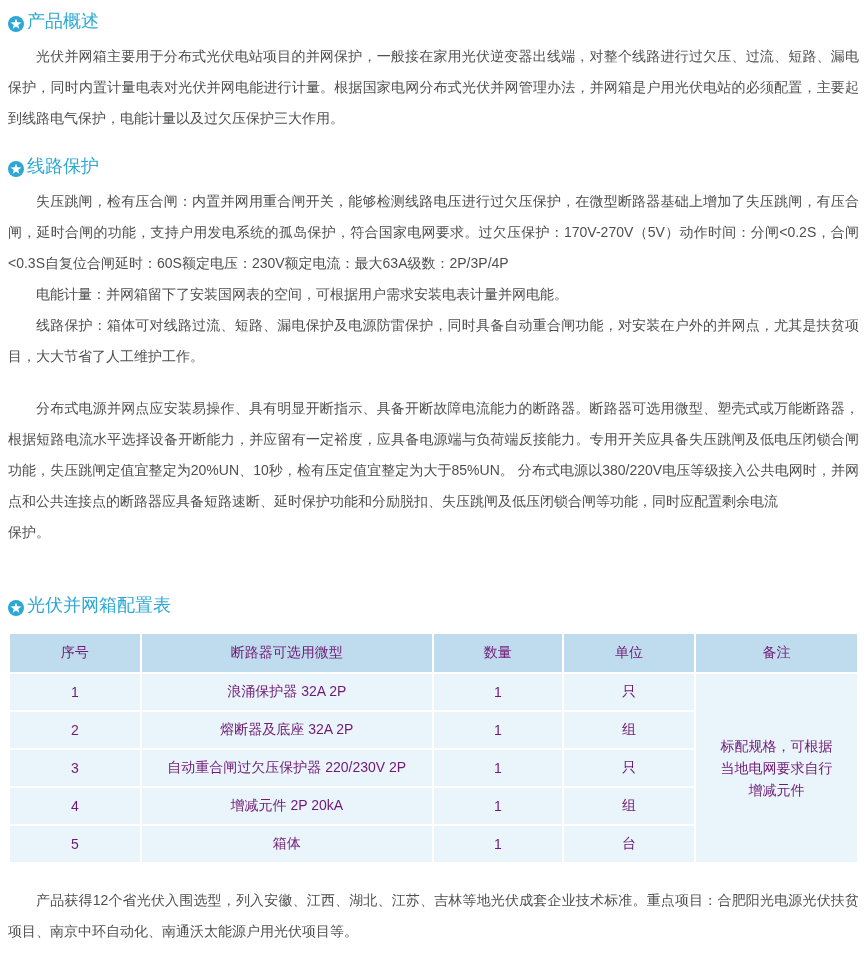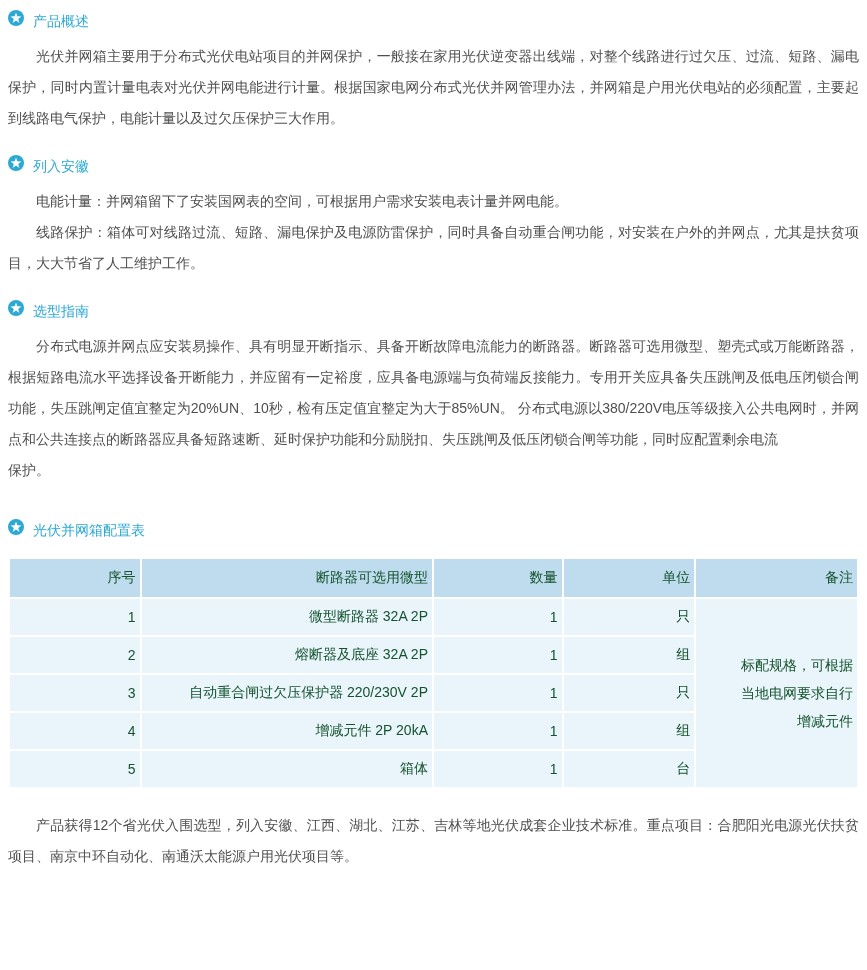--- a/index.html
+++ b/index.html
@@ -11,61 +11,61 @@
   *{box-sizing:border-box;}
   html,body{margin:0;padding:0;background:#fff;}
   body{
     width:867px;min-height:970px;
     font-family:"Liberation Sans","DejaVu Sans",sans-serif;
     color:var(--body-text);
   }
   .page{padding:10px 8px 8px 8px;}
   .sec{margin-bottom:21px;}
   .sec-title{
-    display:flex;align-items:flex-start;gap:9px;
+    display:flex;align-items:flex-end;gap:3px;
     margin:0 0 9px 0;
     color:var(--accent);
-    font-size:14px;font-weight:400;line-height:22px;
+    font-size:18px;font-weight:400;line-height:22px;
   }
   .badge{width:16px;height:16px;flex:0 0 auto;color:var(--accent);display:block;}
   .para{
     margin:0;
     font-size:14px;line-height:31px;
     color:var(--body-text);
     text-align:justify;
     text-indent:2em;
     white-space:pre-line;
   }
-  .sec-table{margin-top:33px;}
+  .sec-table{margin-top:46px;}
   table.cfg{
     border-collapse:collapse;
     table-layout:fixed;
     width:851px;
     margin-top:16px;
   }
   .cfg col.c-no{width:131px;}
   .cfg col.c-model{width:291px;}
   .cfg col.c-qty{width:129px;}
   .cfg col.c-unit{width:132px;}
   .cfg col.c-remark{width:162px;}
   .cfg th,.cfg td{
     border:2px solid #fff;
-    text-align:right;vertical-align:middle;
+    text-align:center;vertical-align:middle;
     padding:0 4px;
-    font-size:14px;color:#14532d;
+    font-size:14px;color:#701a75;
   }
   .cfg th{
     background:var(--table-header-bg);
     height:40px;font-weight:400;
   }
   .cfg td{
     background:var(--table-cell-bg);
     height:38px;
   }
-  .remark-cell{white-space:pre-line;line-height:28px;}
+  .remark-cell{white-space:pre-line;line-height:22px;}
 </style>
 </head>
 <body>
 
 <div class="page">
 
   <section class="sec">
     <h2 class="sec-title">
       <svg class="badge" viewBox="0 0 20 20" aria-hidden="true">
         <circle cx="10" cy="10" r="10" fill="currentColor"></circle>
@@ -75,34 +75,28 @@
     </h2>
     <p class="para">光伏并网箱主要用于分布式光伏电站项目的并网保护，一般接在家用光伏逆变器出线端，对整个线路进行过欠压、过流、短路、漏电保护，同时内置计量电表对光伏并网电能进行计量。根据国家电网分布式光伏并网管理办法，并网箱是户用光伏电站的必须配置，主要起到线路电气保护，电能计量以及过欠压保护三大作用。</p>
   </section>
 
   <section class="sec">
     <h2 class="sec-title">
       <svg class="badge" viewBox="0 0 20 20" aria-hidden="true">
         <circle cx="10" cy="10" r="10" fill="currentColor"></circle>
         <polygon fill="#ffffff" points="10,3.1 11.7,7.95 16.85,8.08 12.76,11.2 14.23,16.12 10,13.2 5.77,16.12 7.24,11.2 3.15,8.08 8.3,7.95"></polygon>
       </svg>
-      <span>列入安徽</span>
+      <span>线路保护</span>
     </h2>
+    <p class="para">失压跳闸，检有压合闸：内置并网用重合闸开关，能够检测线路电压进行过欠压保护，在微型断路器基础上增加了失压跳闸，有压合闸，延时合闸的功能，支持户用发电系统的孤岛保护，符合国家电网要求。过欠压保护：170V-270V（5V）动作时间：分闸&lt;0.2S，合闸&lt;0.3S自复位合闸延时：60S额定电压：230V额定电流：最大63A级数：2P/3P/4P</p>
     <p class="para">电能计量：并网箱留下了安装国网表的空间，可根据用户需求安装电表计量并网电能。</p>
     <p class="para">线路保护：箱体可对线路过流、短路、漏电保护及电源防雷保护，同时具备自动重合闸功能，对安装在户外的并网点，尤其是扶贫项目，大大节省了人工维护工作。</p>
   </section>
 
   <section class="sec">
-    <h2 class="sec-title">
-      <svg class="badge" viewBox="0 0 20 20" aria-hidden="true">
-        <circle cx="10" cy="10" r="10" fill="currentColor"></circle>
-        <polygon fill="#ffffff" points="10,3.1 11.7,7.95 16.85,8.08 12.76,11.2 14.23,16.12 10,13.2 5.77,16.12 7.24,11.2 3.15,8.08 8.3,7.95"></polygon>
-      </svg>
-      <span>选型指南</span>
-    </h2>
     <p class="para">分布式电源并网点应安装易操作、具有明显开断指示、具备开断故障电流能力的断路器。断路器可选用微型、塑壳式或万能断路器，根据短路电流水平选择设备开断能力，并应留有一定裕度，应具备电源端与负荷端反接能力。专用开关应具备失压跳闸及低电压闭锁合闸功能，失压跳闸定值宜整定为20%UN、10秒，检有压定值宜整定为大于85%UN。 分布式电源以380/220V电压等级接入公共电网时，并网点和公共连接点的断路器应具备短路速断、延时保护功能和分励脱扣、失压跳闸及低压闭锁合闸等功能，同时应配置剩余电流
 保护。</p>
   </section>
 
   <section class="sec sec-table">
     <h2 class="sec-title">
       <svg class="badge" viewBox="0 0 20 20" aria-hidden="true">
         <circle cx="10" cy="10" r="10" fill="currentColor"></circle>
         <polygon fill="#ffffff" points="10,3.1 11.7,7.95 16.85,8.08 12.76,11.2 14.23,16.12 10,13.2 5.77,16.12 7.24,11.2 3.15,8.08 8.3,7.95"></polygon>
       </svg>
@@ -122,21 +116,21 @@
           <th>序号</th>
           <th>断路器可选用微型</th>
           <th>数量</th>
           <th>单位</th>
           <th>备注</th>
         </tr>
       </thead>
       <tbody>
         <tr>
           <td>1</td>
-          <td>微型断路器 32A 2P</td>
+          <td>浪涌保护器 32A 2P</td>
           <td>1</td>
           <td>只</td>
           <td class="remark-cell" rowspan="5">标配规格，可根据
 当地电网要求自行
 增减元件</td>
         </tr>
         <tr>
           <td>2</td>
           <td>熔断器及底座 32A 2P</td>
           <td>1</td>

